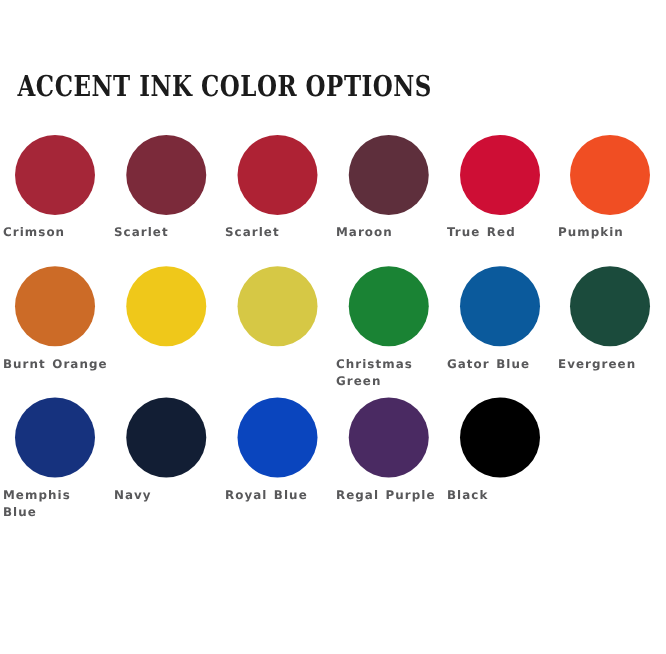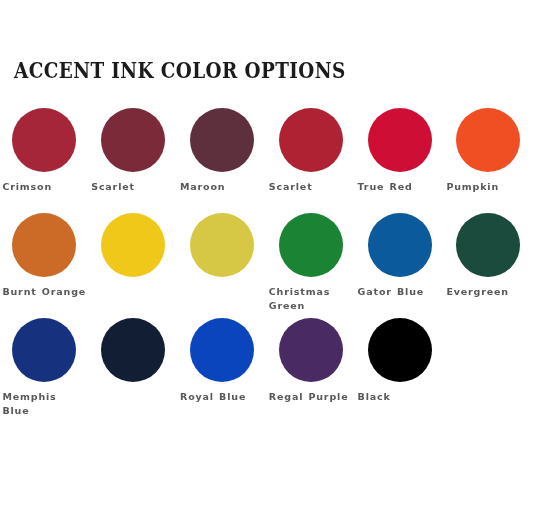--- a/index.html
+++ b/index.html
@@ -81,26 +81,26 @@
   <div class="grid">
       <div class="swatch-cell">
         <div class="swatch-dot" style="background: rgb(165, 38, 56);"></div>
         <div class="swatch-label">Crimson</div>
       </div>
       <div class="swatch-cell">
         <div class="swatch-dot" style="background: rgb(123, 42, 58);"></div>
         <div class="swatch-label">Scarlet</div>
       </div>
       <div class="swatch-cell">
+        <div class="swatch-dot" style="background: rgb(174, 34, 52);"></div>
+        <div class="swatch-label">Scarlet</div>
+      </div>
+      <div class="swatch-cell">
         <div class="swatch-dot" style="background: rgb(94, 47, 60);"></div>
         <div class="swatch-label">Maroon</div>
-      </div>
-      <div class="swatch-cell">
-        <div class="swatch-dot" style="background: rgb(174, 34, 52);"></div>
-        <div class="swatch-label">Scarlet</div>
       </div>
       <div class="swatch-cell">
         <div class="swatch-dot" style="background: rgb(206, 14, 53);"></div>
         <div class="swatch-label">True Red</div>
       </div>
       <div class="swatch-cell">
         <div class="swatch-dot" style="background: rgb(240, 78, 35);"></div>
         <div class="swatch-label">Pumpkin</div>
       </div>
       <div class="swatch-cell">
@@ -124,20 +124,21 @@
       <div class="swatch-cell">
         <div class="swatch-dot" style="background: rgb(27, 75, 60);"></div>
         <div class="swatch-label">Evergreen</div>
       </div>
       <div class="swatch-cell">
         <div class="swatch-dot" style="background: rgb(22, 50, 126);"></div>
         <div class="swatch-label">Memphis Blue</div>
       </div>
       <div class="swatch-cell">
         <div class="swatch-dot" style="background: rgb(18, 30, 52);"></div>
+        <div class="swatch-label">Navy</div>
       </div>
       <div class="swatch-cell">
         <div class="swatch-dot" style="background: rgb(10, 69, 190);"></div>
         <div class="swatch-label">Royal Blue</div>
       </div>
       <div class="swatch-cell">
         <div class="swatch-dot" style="background: rgb(74, 42, 98);"></div>
         <div class="swatch-label">Regal Purple</div>
       </div>
       <div class="swatch-cell">

